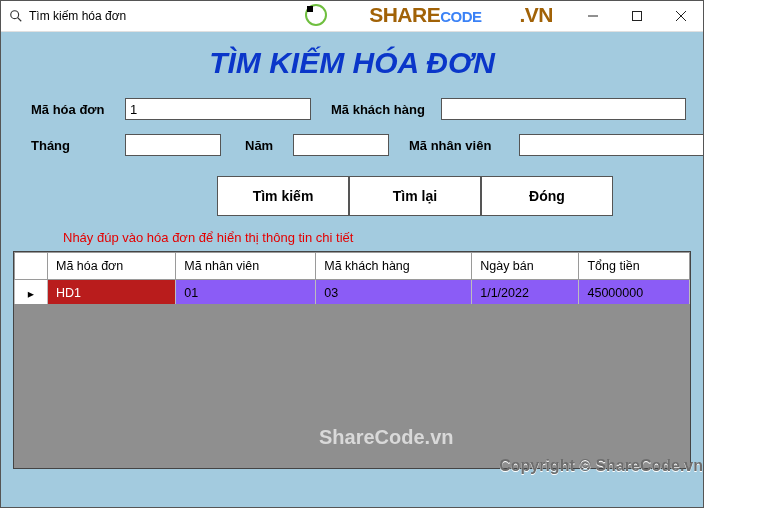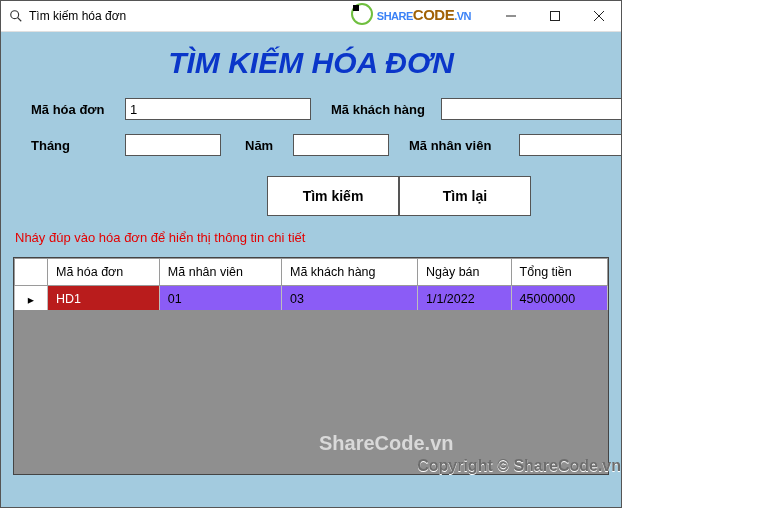--- a/index.html
+++ b/index.html
@@ -1,52 +1,52 @@
 <!DOCTYPE html>
 <html><head>
 <meta charset="utf-8">
 <style>
   html,body{margin:0;padding:0;font-family:"Segoe UI",Tahoma,Arial,sans-serif;font-size:13px;color:#000;}
-  .window{width:622px;height:508px;background:#a3cbdf;border:1px solid #555;box-sizing:border-box;position:relative;overflow:hidden;}
+  .window{width:704px;height:508px;background:#a3cbdf;border:1px solid #555;box-sizing:border-box;position:relative;overflow:hidden;}
   .titlebar{height:30px;background:#fff;border-bottom:1px solid #e0e0e0;display:flex;align-items:center;padding:0 0 0 8px;}
   .titlebar .title-wrap{display:flex;align-items:center;gap:6px;flex:1;}
   .titlebar .search-ico svg{width:14px;height:14px;display:block;}
   .titlebar .title{font-size:12px;}
   .winbtns{display:flex;height:100%;}
   .winbtns .btn{width:44px;height:100%;display:flex;align-items:center;justify-content:center;}
   .winbtns .btn svg{width:10px;height:10px;stroke:#222;stroke-width:1;fill:none;}
   .heading{text-align:center;font-size:30px;font-weight:bold;font-style:italic;color:#0a36c9;padding:14px 0 18px 0;}
   .form{padding:0 30px;}
   .row{display:flex;align-items:center;margin-bottom:14px;gap:10px;}
   .lbl{font-weight:bold;font-size:13px;min-width:84px;}
   .lbl.small{min-width:38px;}
   .inp{height:22px;border:1px solid #555;background:#fff;padding:0 4px;font-size:13px;box-sizing:border-box;}
   .w1{width:240px;}
   .w2{width:96px;}
   .w3{width:245px;}
   .spacer{flex:1;}
   .col2{display:flex;align-items:center;gap:10px;}
   .btnrow{display:flex;justify-content:flex-end;padding:6px 90px 0 90px;}
   .abtn{width:130px;height:38px;background:#fff;border:1px solid #555;font-weight:bold;font-size:14px;display:flex;align-items:center;justify-content:center;cursor:pointer;}
-  .hint{color:#e40000;font-size:13px;padding:14px 14px 12px 14px;}
+  .hint{color:#e40000;font-size:13px;padding:14px 14px 6px 14px;margin-left:48px;}
   .gridwrap{margin:0 12px;border:1px solid #444;background:#8f8f8f;height:216px;position:relative;overflow:hidden;}
   table.grid{width:100%;border-collapse:collapse;background:#fff;font-size:12.5px;}
   table.grid th{background:#fff;border:1px solid #9a9a9a;font-weight:normal;text-align:left;padding:3px 8px;height:20px;}
   table.grid td{border:1px solid #bdbdbd;padding:3px 8px;height:20px;background:#8b5cf6;}
   table.grid th.rowhdr,table.grid td.rowhdr{width:32px;background:#fff;text-align:center;padding:0;}
   table.grid td.sel{background:#b91c1c;color:#fff;}
   .gridbody{position:absolute;top:52px;left:0;right:0;bottom:0;background:#8f8f8f;}
   .wm{position:absolute;color:#d9d9d9;font-size:20px;font-weight:bold;pointer-events:none;}
   .wm1{left:305px;top:122px;}
   .copy{position:absolute;left:0;right:0;bottom:32px;text-align:right;font-size:16px;font-weight:bold;color:#6d6d6d;text-shadow:0 1px 0 #fff;pointer-events:none;}
   .logo{position:absolute;top:2px;right:150px;display:flex;align-items:center;gap:4px;pointer-events:none;}
   .logo .ico{width:18px;height:18px;border:2px solid #6fbf3f;border-radius:50%;position:relative;}
   .logo .ico:before,.logo .ico:after{content:"";position:absolute;width:0;height:0;border-style:solid;}
-  .logo .t1{font-weight:bold;font-size:11px;color:#3b82f6;letter-spacing:-.5px;}
-  .logo .t2{font-weight:bold;font-size:15px;color:#a16207;letter-spacing:-.5px;}
+  .logo .t1{font-weight:bold;font-size:21px;color:#a16207;letter-spacing:-.5px;margin-left:38px;}
+  .logo .t2{font-weight:bold;font-size:15px;color:#3b82f6;letter-spacing:-.5px;}
 </style>
 </head>
 <body>
 
 <div class="window">
 
   <div class="titlebar">
     <div class="title-wrap">
       <span class="search-ico">
         <svg viewBox="0 0 16 16">
@@ -101,20 +101,21 @@
       <div class="col2">
         <span class="lbl" style="min-width:100px">Mã nhân viên</span>
         <input class="inp w3" value="" style="">
       </div>
     </div>
   </div>
 
   <div class="btnrow">
     <div class="abtn">Tìm kiếm</div>
     <div class="abtn">Tìm lại</div>
+    <div class="abtn">Đóng</div>
   </div>
 
   <div class="hint">Nháy đúp vào hóa đơn để hiển thị thông tin chi tiết</div>
 
   <div class="gridwrap">
     <table class="grid">
       <thead>
         <tr>
           <th class="rowhdr"></th>
           <th>Mã hóa đơn</th>

